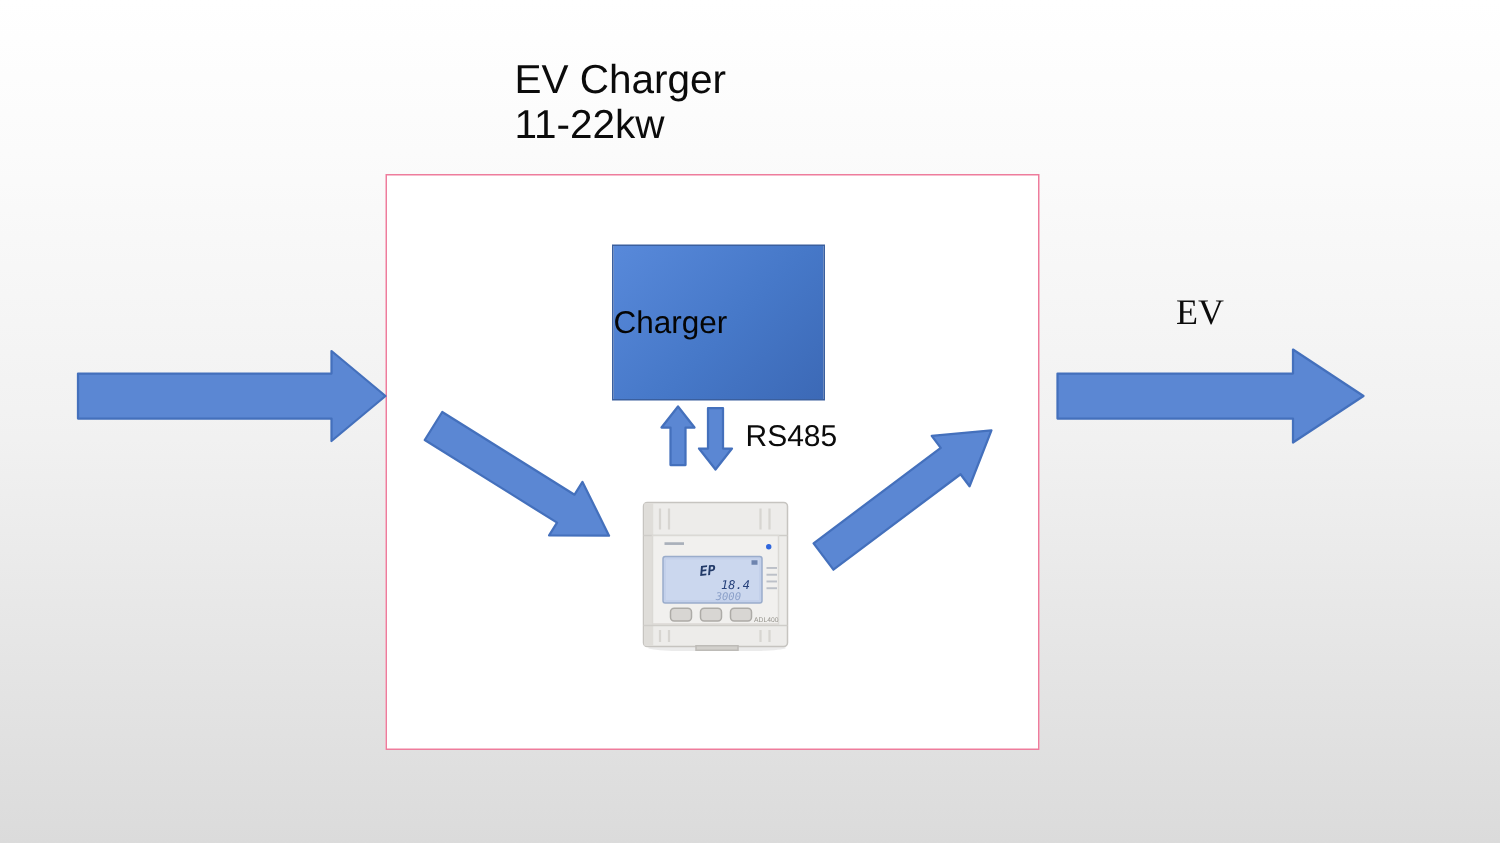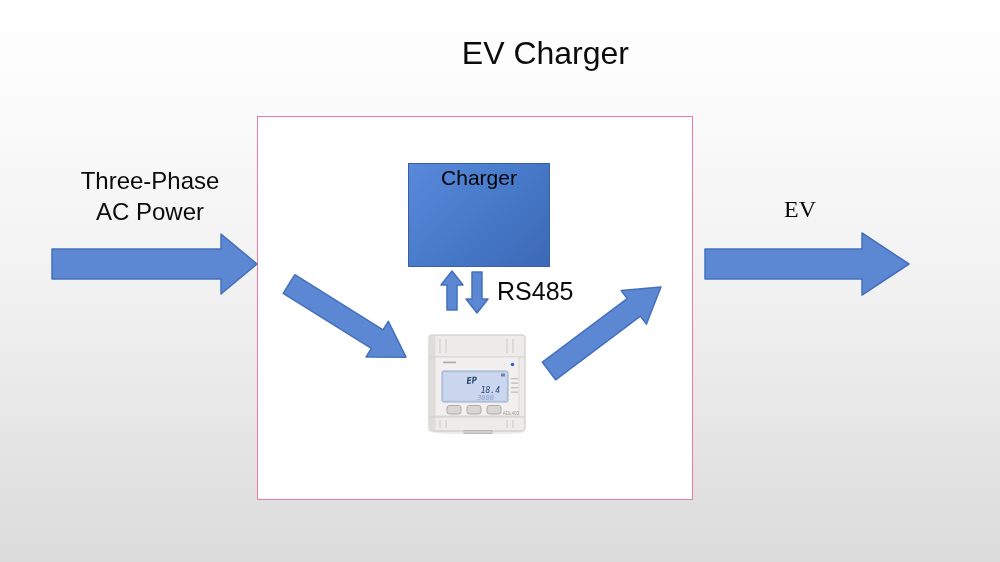--- a/index.html
+++ b/index.html
@@ -1,53 +1,50 @@
 <!DOCTYPE html>
 <html><head>
 <meta charset="utf-8">
 <style>
   html,body{margin:0;padding:0;background:#888;}
   .canvas{
     position:relative;width:1000px;height:562px;overflow:hidden;
     background:linear-gradient(180deg,#ffffff 0%,#fbfbfb 18%,#f1f1f1 52%,#dbdbdb 100%);
     font-family:"Liberation Sans",sans-serif;color:#0b0b0b;
   }
-  .title{position:absolute;left:329px;top:38px;width:300px;text-align:right;
-         font-size:32px;line-height:30px;}
+  .title{position:absolute;left:343px;top:38px;width:300px;text-align:left;
+         font-size:27px;line-height:30px;}
   .boundary{position:absolute;left:257px;top:116px;width:436px;height:384px;
             background:#ffffff;border:1.5px solid #ee7c9c;box-sizing:border-box;}
   .side-label{position:absolute;text-align:center;font-size:24px;line-height:31px;}
   .ac-label{left:42px;top:165px;width:216px;}
   .ev-label{left:750px;top:194px;width:100px;font-family:Liberation Serif, serif;}
   .controller{position:absolute;left:408px;top:163px;width:142px;height:104px;
               background:linear-gradient(135deg,#5889da 0%,#4678c8 55%,#3c69b6 100%);
               border:1px solid #3a5f9e;box-sizing:border-box;
-              display:flex;flex-direction:column;justify-content:flex-start;align-items:center;
+              display:flex;justify-content:flex-start;align-items:center;
               font-size:21px;line-height:27px;color:#050505;}
-  .rs485{position:absolute;left:497px;top:277px;font-size:25px;line-height:28px;}
+  .rs485{position:absolute;left:497px;top:277px;font-size:20px;line-height:28px;}
   svg.arrows{position:absolute;left:0;top:0;width:1000px;height:562px;}
   svg.arrows polygon{stroke:#4470bc;stroke-width:1.5;stroke-linejoin:round;}
   svg.meter{position:absolute;left:426px;top:334px;width:104px;height:100px;}
   .lcd-txt{font-family:"DejaVu Sans Mono",monospace;font-style:italic;}
 </style>
 </head>
 <body>
 
 <div class="canvas">
 
   <div class="title">
     <div>EV Charger</div>
+    <div>11-22kw</div>
   </div>
 
   <div class="boundary"></div>
 
-  <div class="side-label ac-label">
-    <div>Three-Phase</div>
-    <div>AC Power</div>
-  </div>
 
   <div class="side-label ev-label">EV</div>
 
   <div class="controller">
     <div>Charger</div>
   </div>
 
   <div class="rs485">RS485</div>
 
   <svg class="arrows" viewBox="0 0 1000 562">

